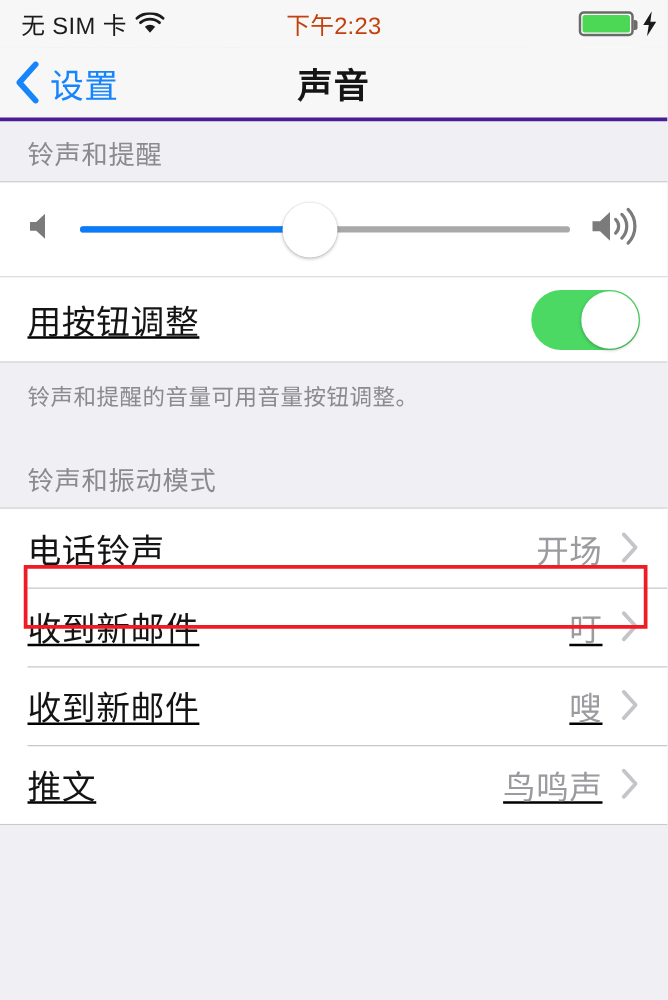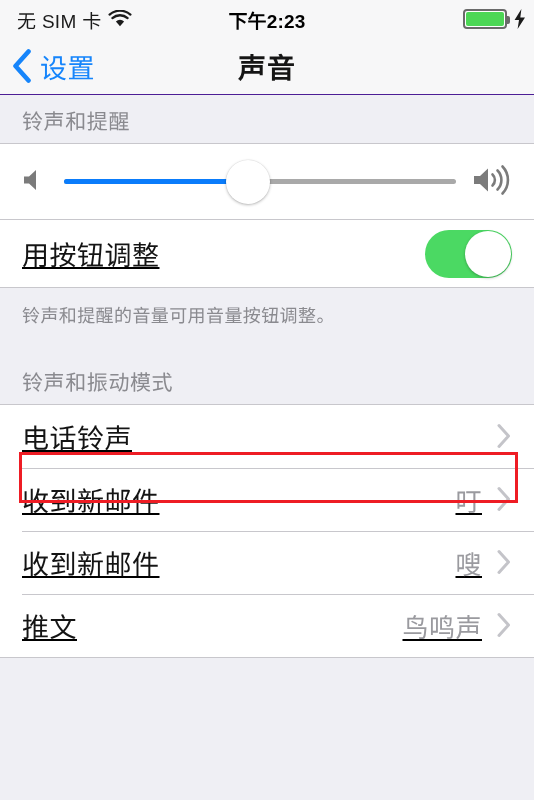--- a/index.html
+++ b/index.html
@@ -84,22 +84,22 @@
   .wifi-icon { display:block; }
   .status-time {
     position: absolute;
     left: 0; right: 0;
     top: 0;
     height: 38px;
     display: flex;
     align-items: center;
     justify-content: center;
     font-size: 19px;
-    font-weight: bold;
-    color: #000000;
+    font-weight: normal;
+    color: #c2410c;
     letter-spacing: 0.2px;
   }
   .status-right {
     position: absolute;
     right: 8px;
     top: 0;
     height: 38px;
     display: flex;
     align-items: center;
     gap: 2px;
@@ -129,21 +129,21 @@
     background: #6a6a6a;
     border-radius: 0 2px 2px 0;
   }
   .bolt-icon { display:block; margin-left:5px; }
 
   
   .nav-bar {
     position: relative;
     height: 56px;
     background: #f7f7f8;
-    border-bottom: 1px solid #4c1d95;
+    border-bottom: 3px solid #4c1d95;
     z-index: 5;
   }
   .nav-back {
     position: absolute;
     left: 12px;
     top: 0;
     height: 56px;
     display: flex;
     align-items: center;
     gap: 8px;
@@ -405,20 +405,21 @@
 
     <div class="footer-note">铃声和提醒的音量可用音量按钮调整。</div>
 
     <div class="section-header tall">铃声和振动模式</div>
 
     <div class="group">
 
       <div class="row">
         <span class="row-label">电话铃声</span>
         <div class="row-right">
+          <span class="row-value">开场</span>
           <span>
             <svg class="disclosure" width="16" height="26" viewBox="0 0 16 26">
               <path d="M3 2.5 L12.5 13 L3 23.5" stroke="#c4c4c9" stroke-width="3" fill="none" stroke-linecap="round" stroke-linejoin="round"></path>
             </svg>
           </span>
         </div>
       </div>
 
 
       <div class="row">

